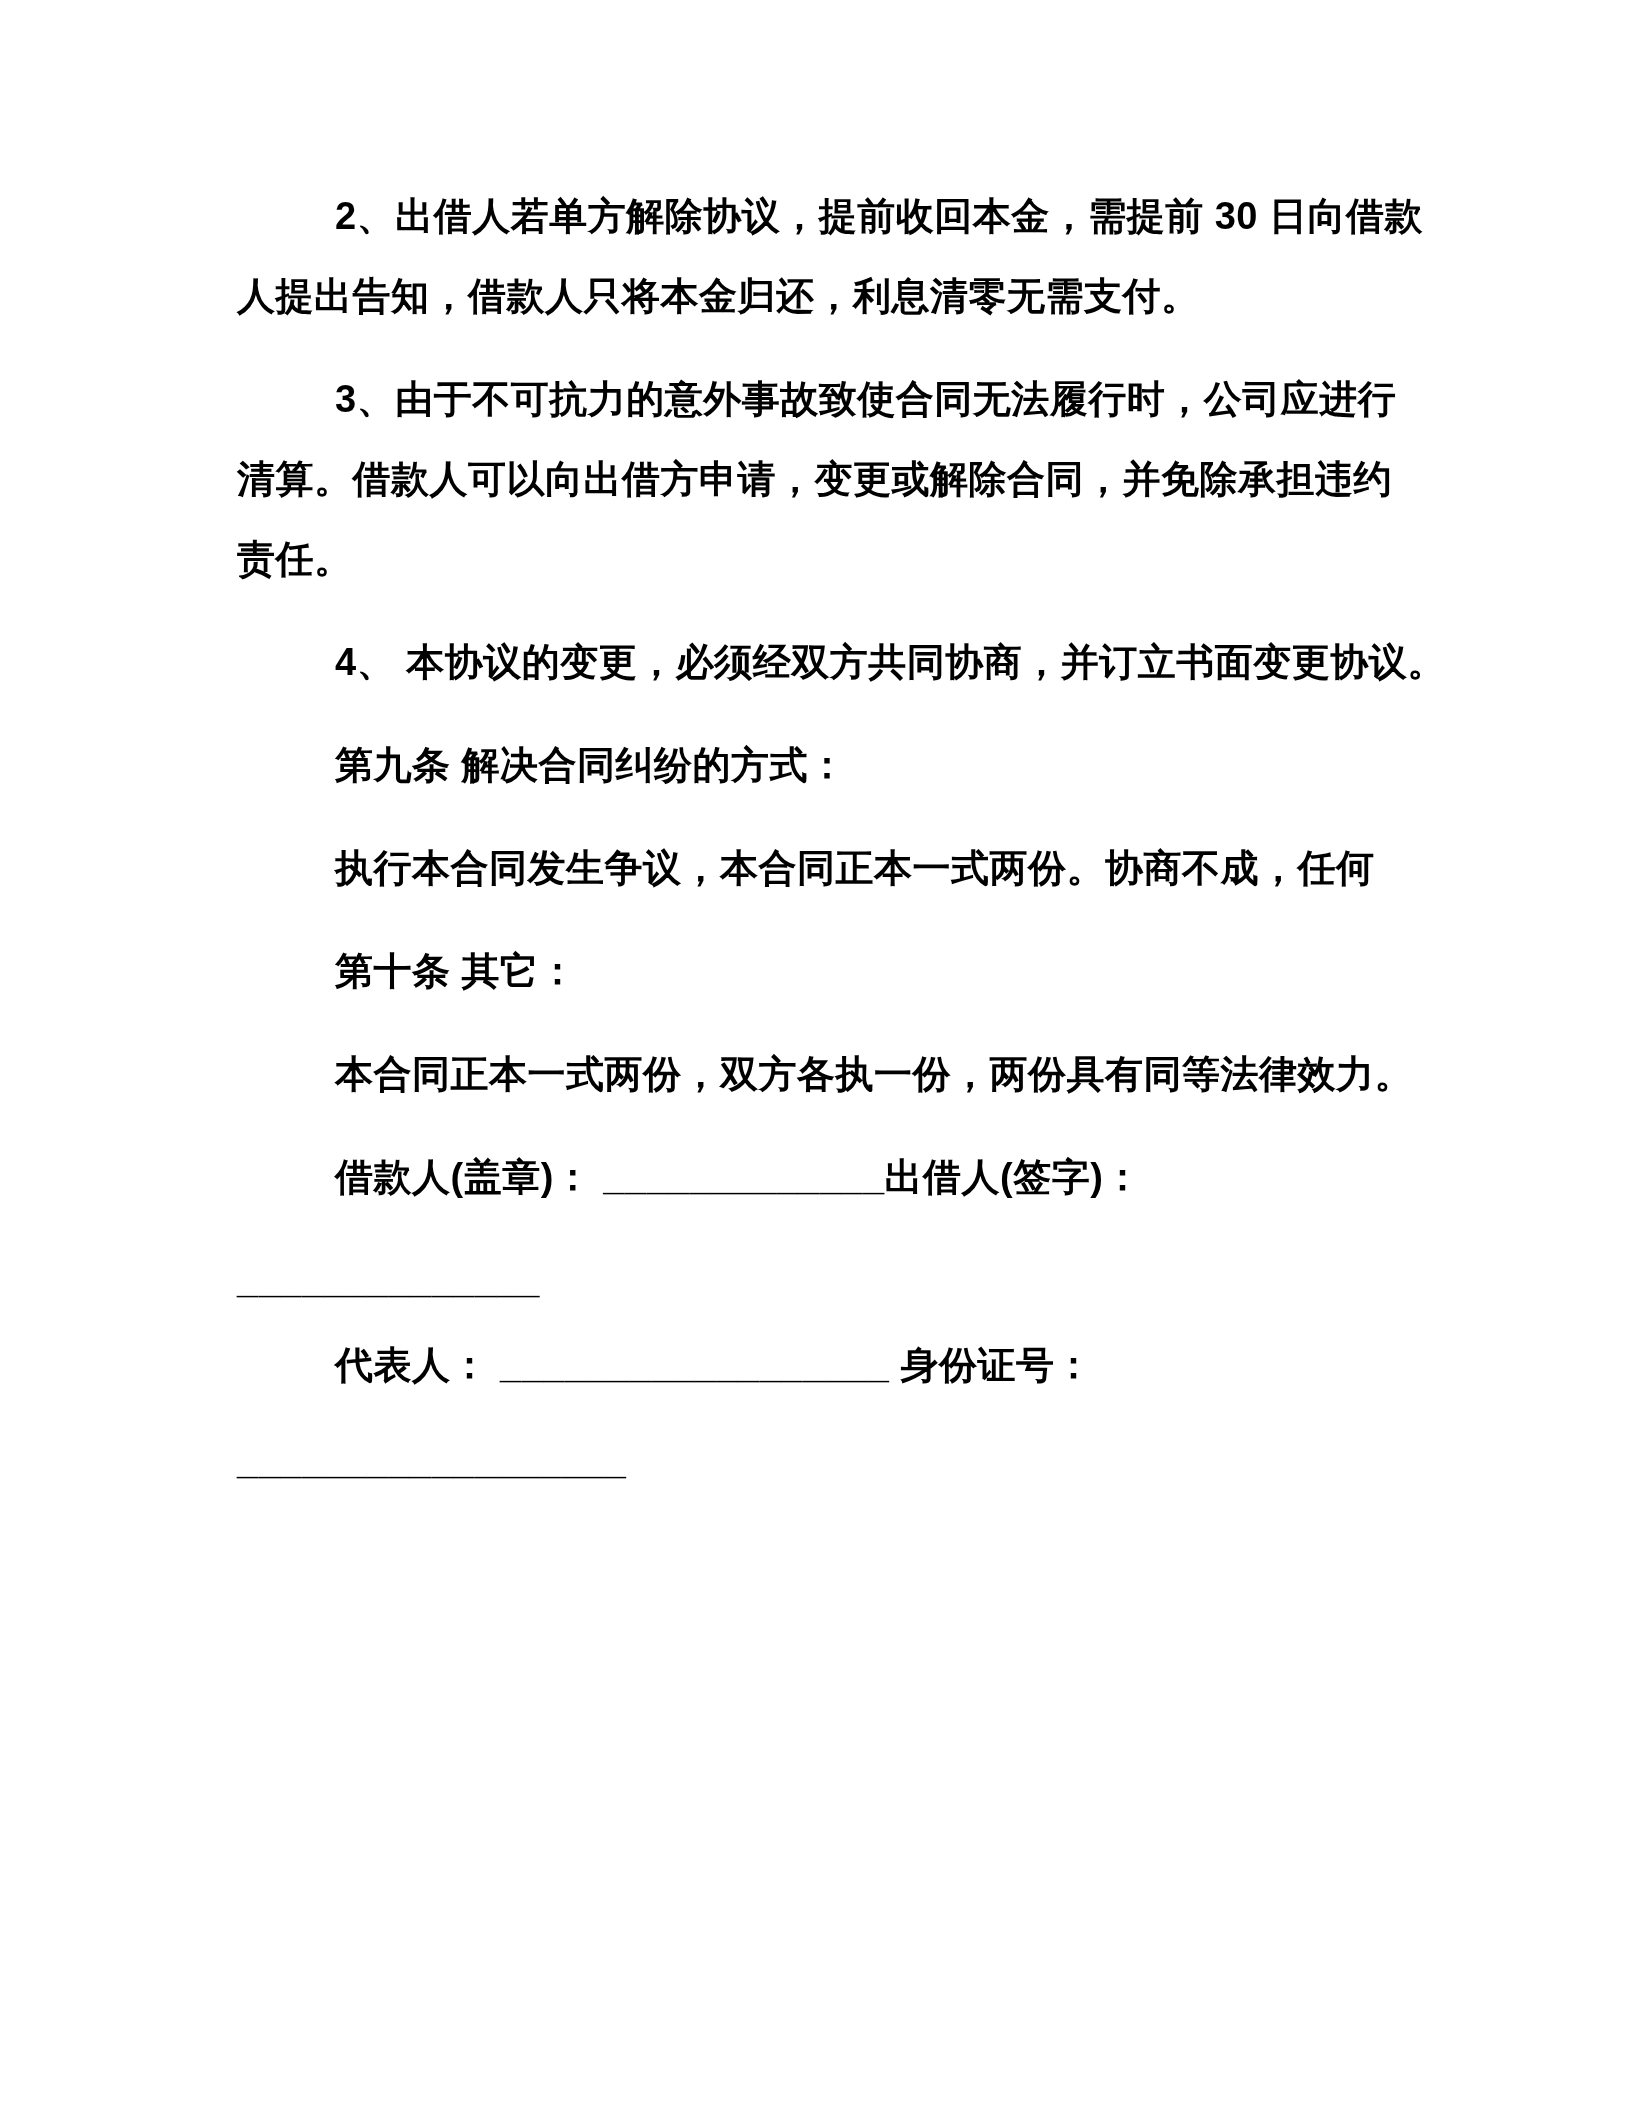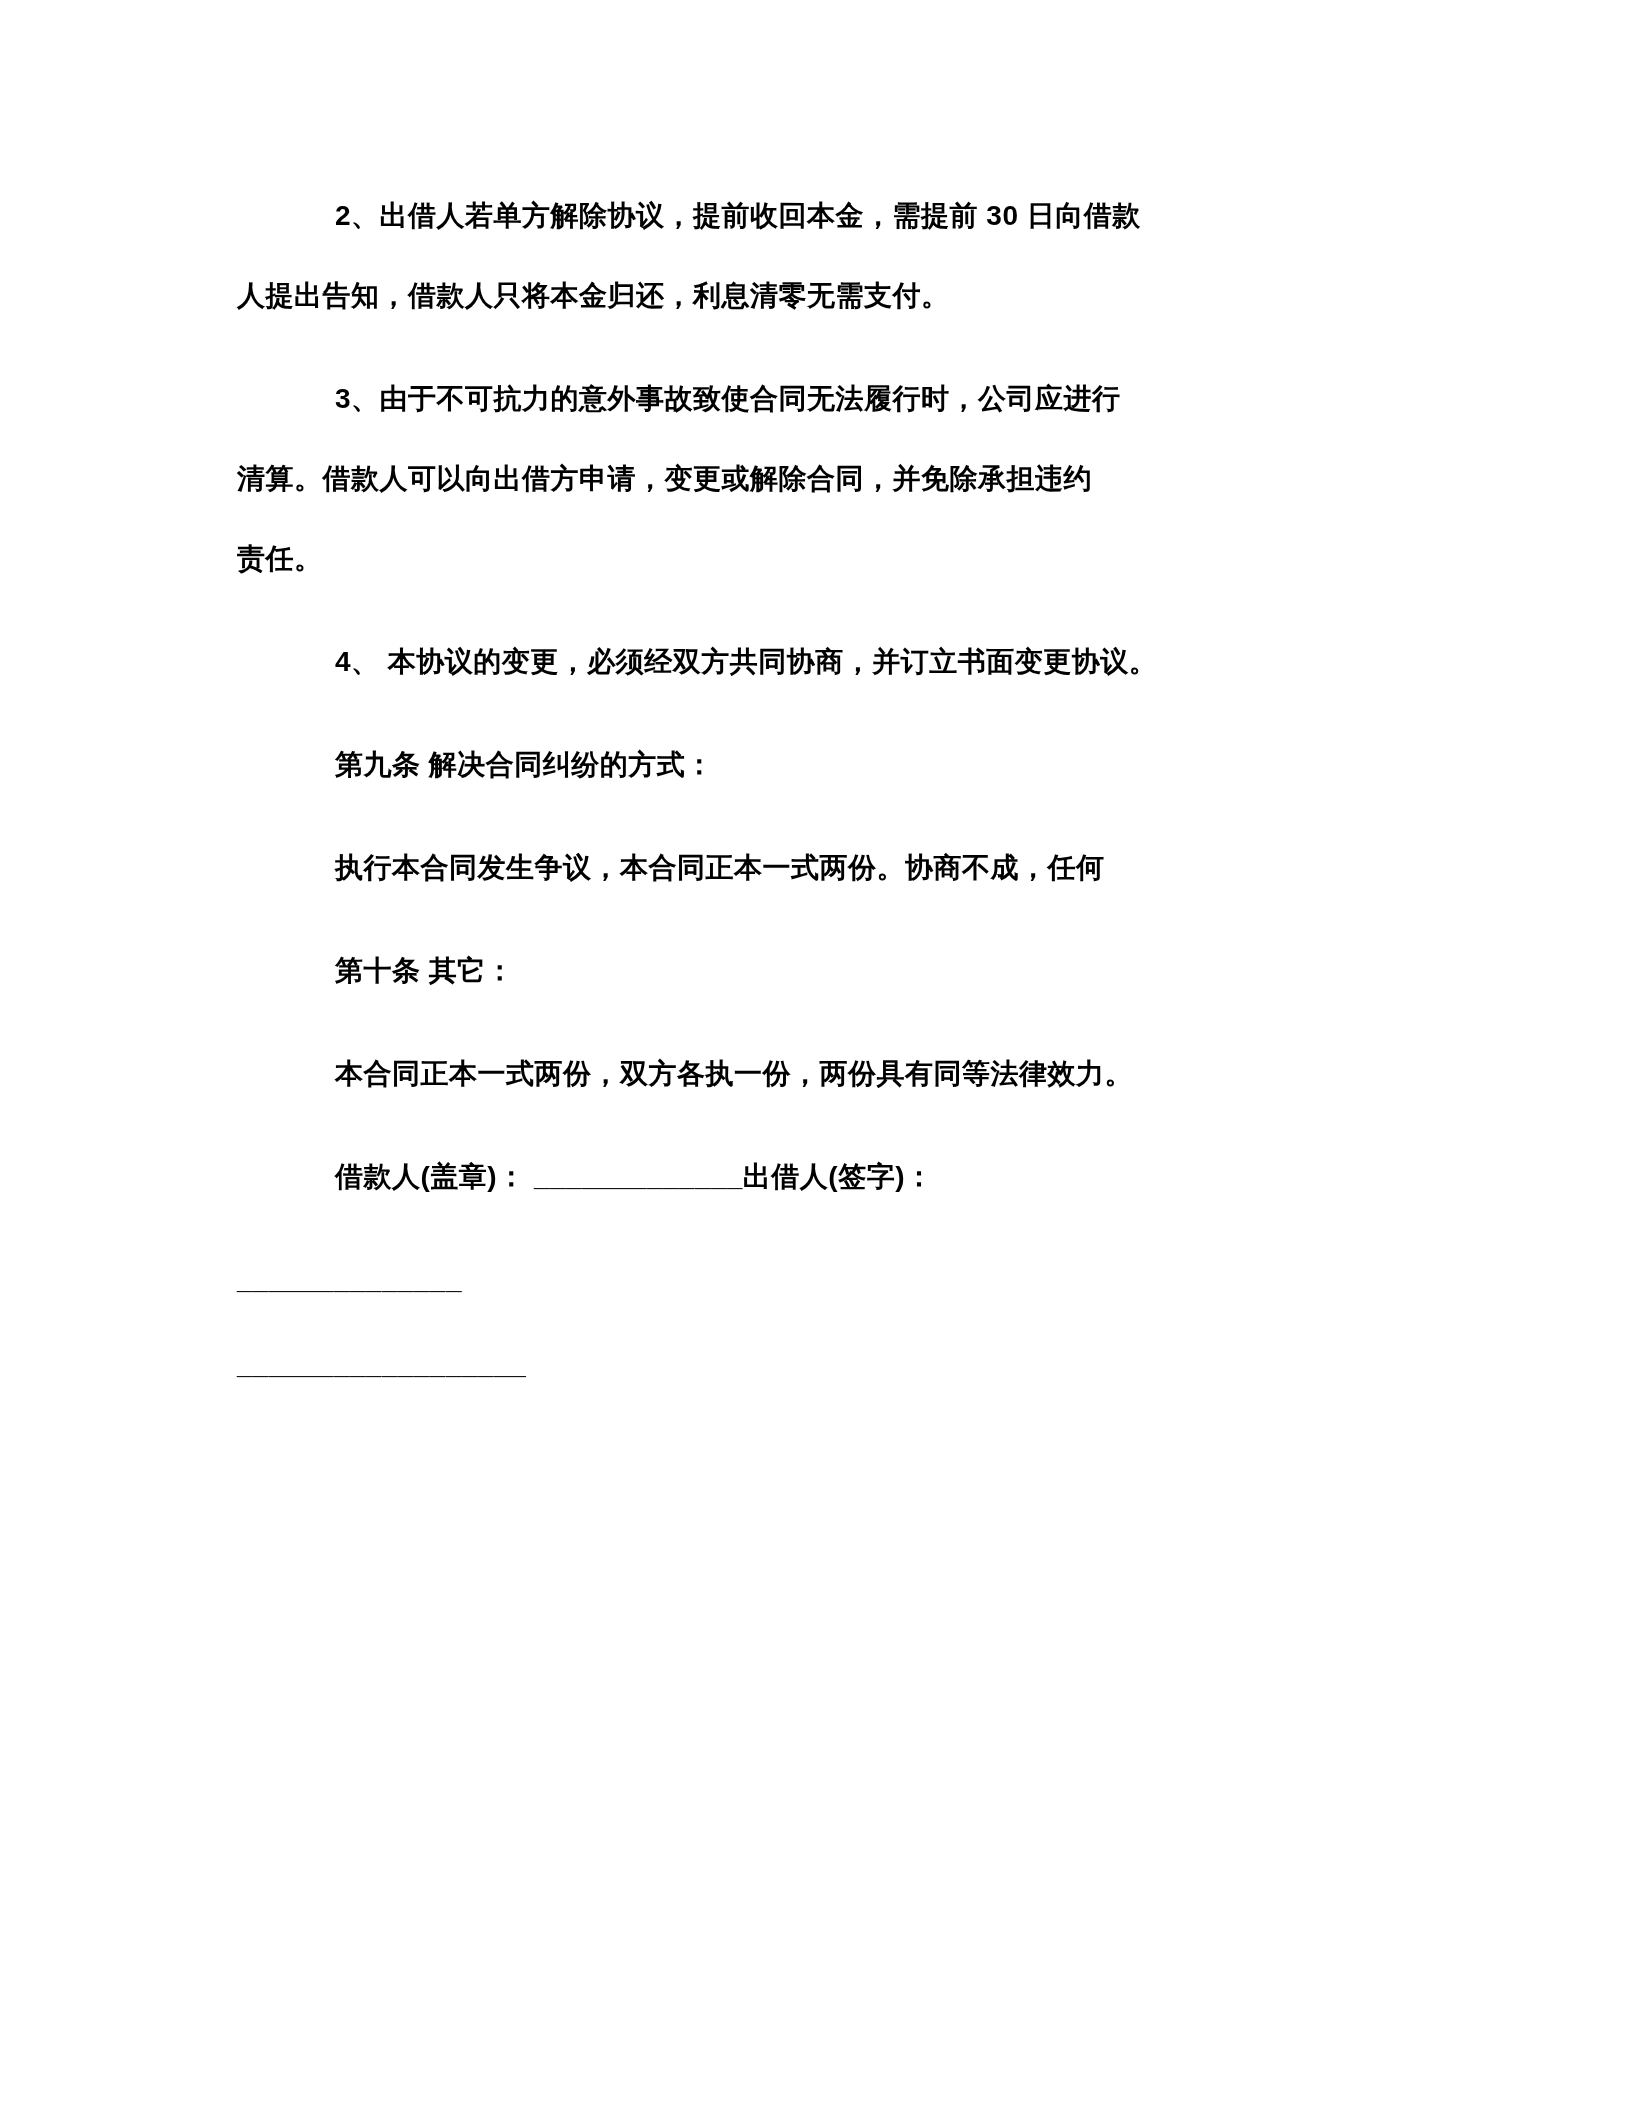--- a/index.html
+++ b/index.html
@@ -10,21 +10,21 @@
   .page {
     position: relative;
     width: 1452px;
     height: 2112px;
     background: #ffffff;
     overflow: hidden;
     box-sizing: border-box;
     padding: 176px 100px 0 237px;
     font-family: "Liberation Sans", "DejaVu Sans", sans-serif;
     font-weight: 700;
-    font-size: 28px;
+    font-size: 38px;
     line-height: 80px;
     color: #000000;
   }
   .para {
     margin: 0 0 23px 0;
   }
   
   .para.gap-sm  { margin-bottom: 5px; }
   .para.gap-md  { margin-bottom: 16px; }
   .line {
@@ -76,18 +76,21 @@
   </div>
 
   <div class="para">
     <div class="line indent">借款人(盖章)： _____________出借人(签字)：</div>
   </div>
 
   <div class="para gap-sm">
     <div class="line">______________</div>
   </div>
 
+  <div class="para gap-md">
+    <div class="line indent">代表人： __________________ 身份证号：</div>
+  </div>
 
   <div class="para">
     <div class="line">__________________</div>
   </div>
 
 </div>
 
 </body></html>

